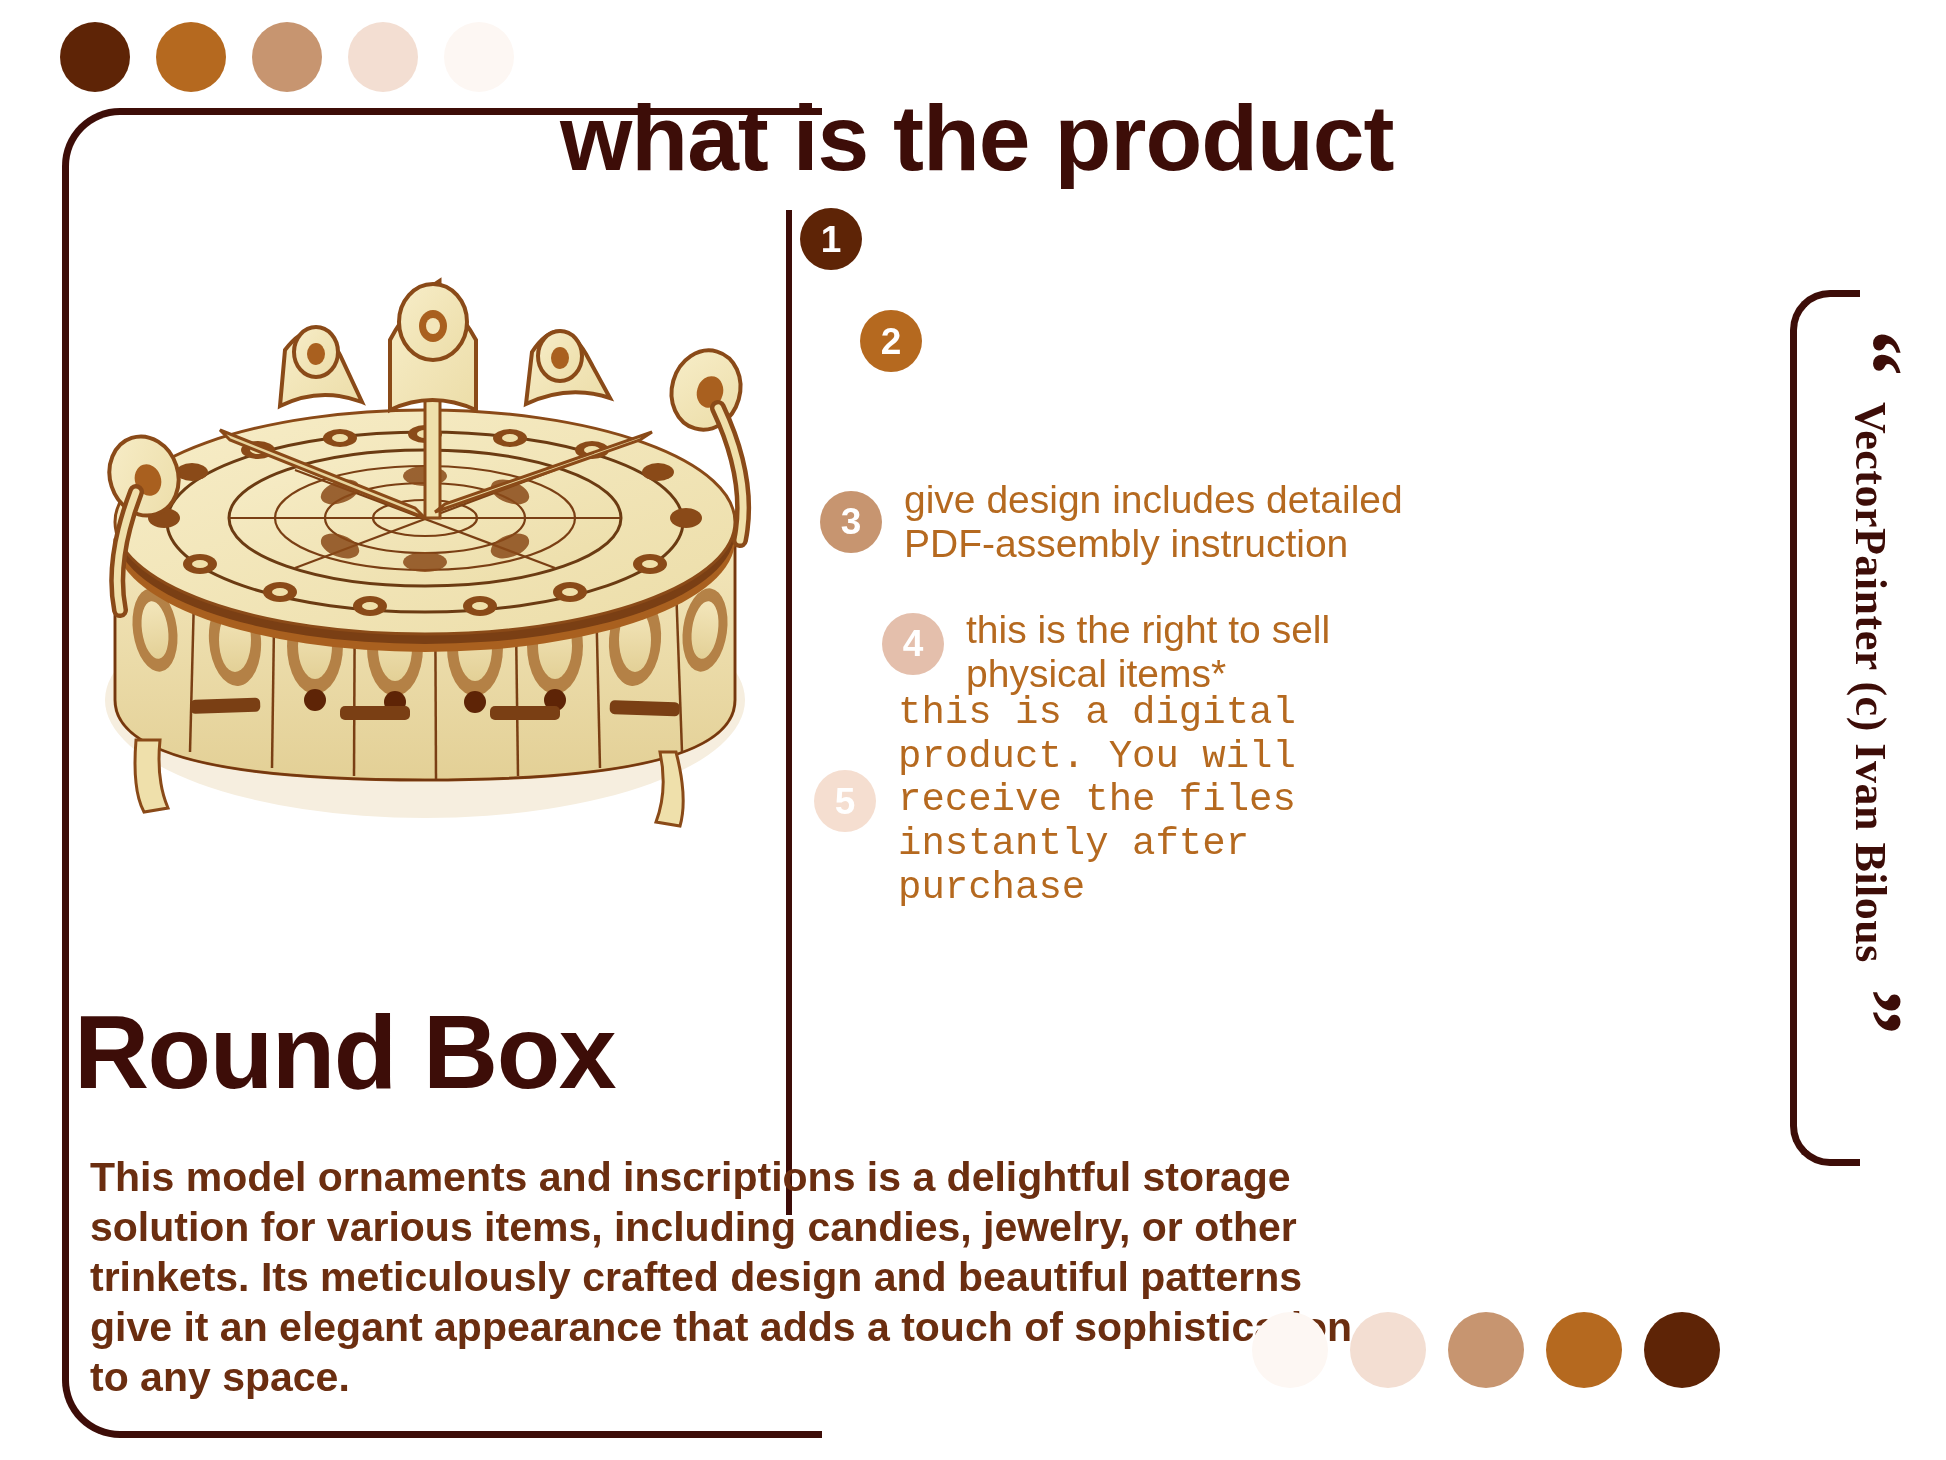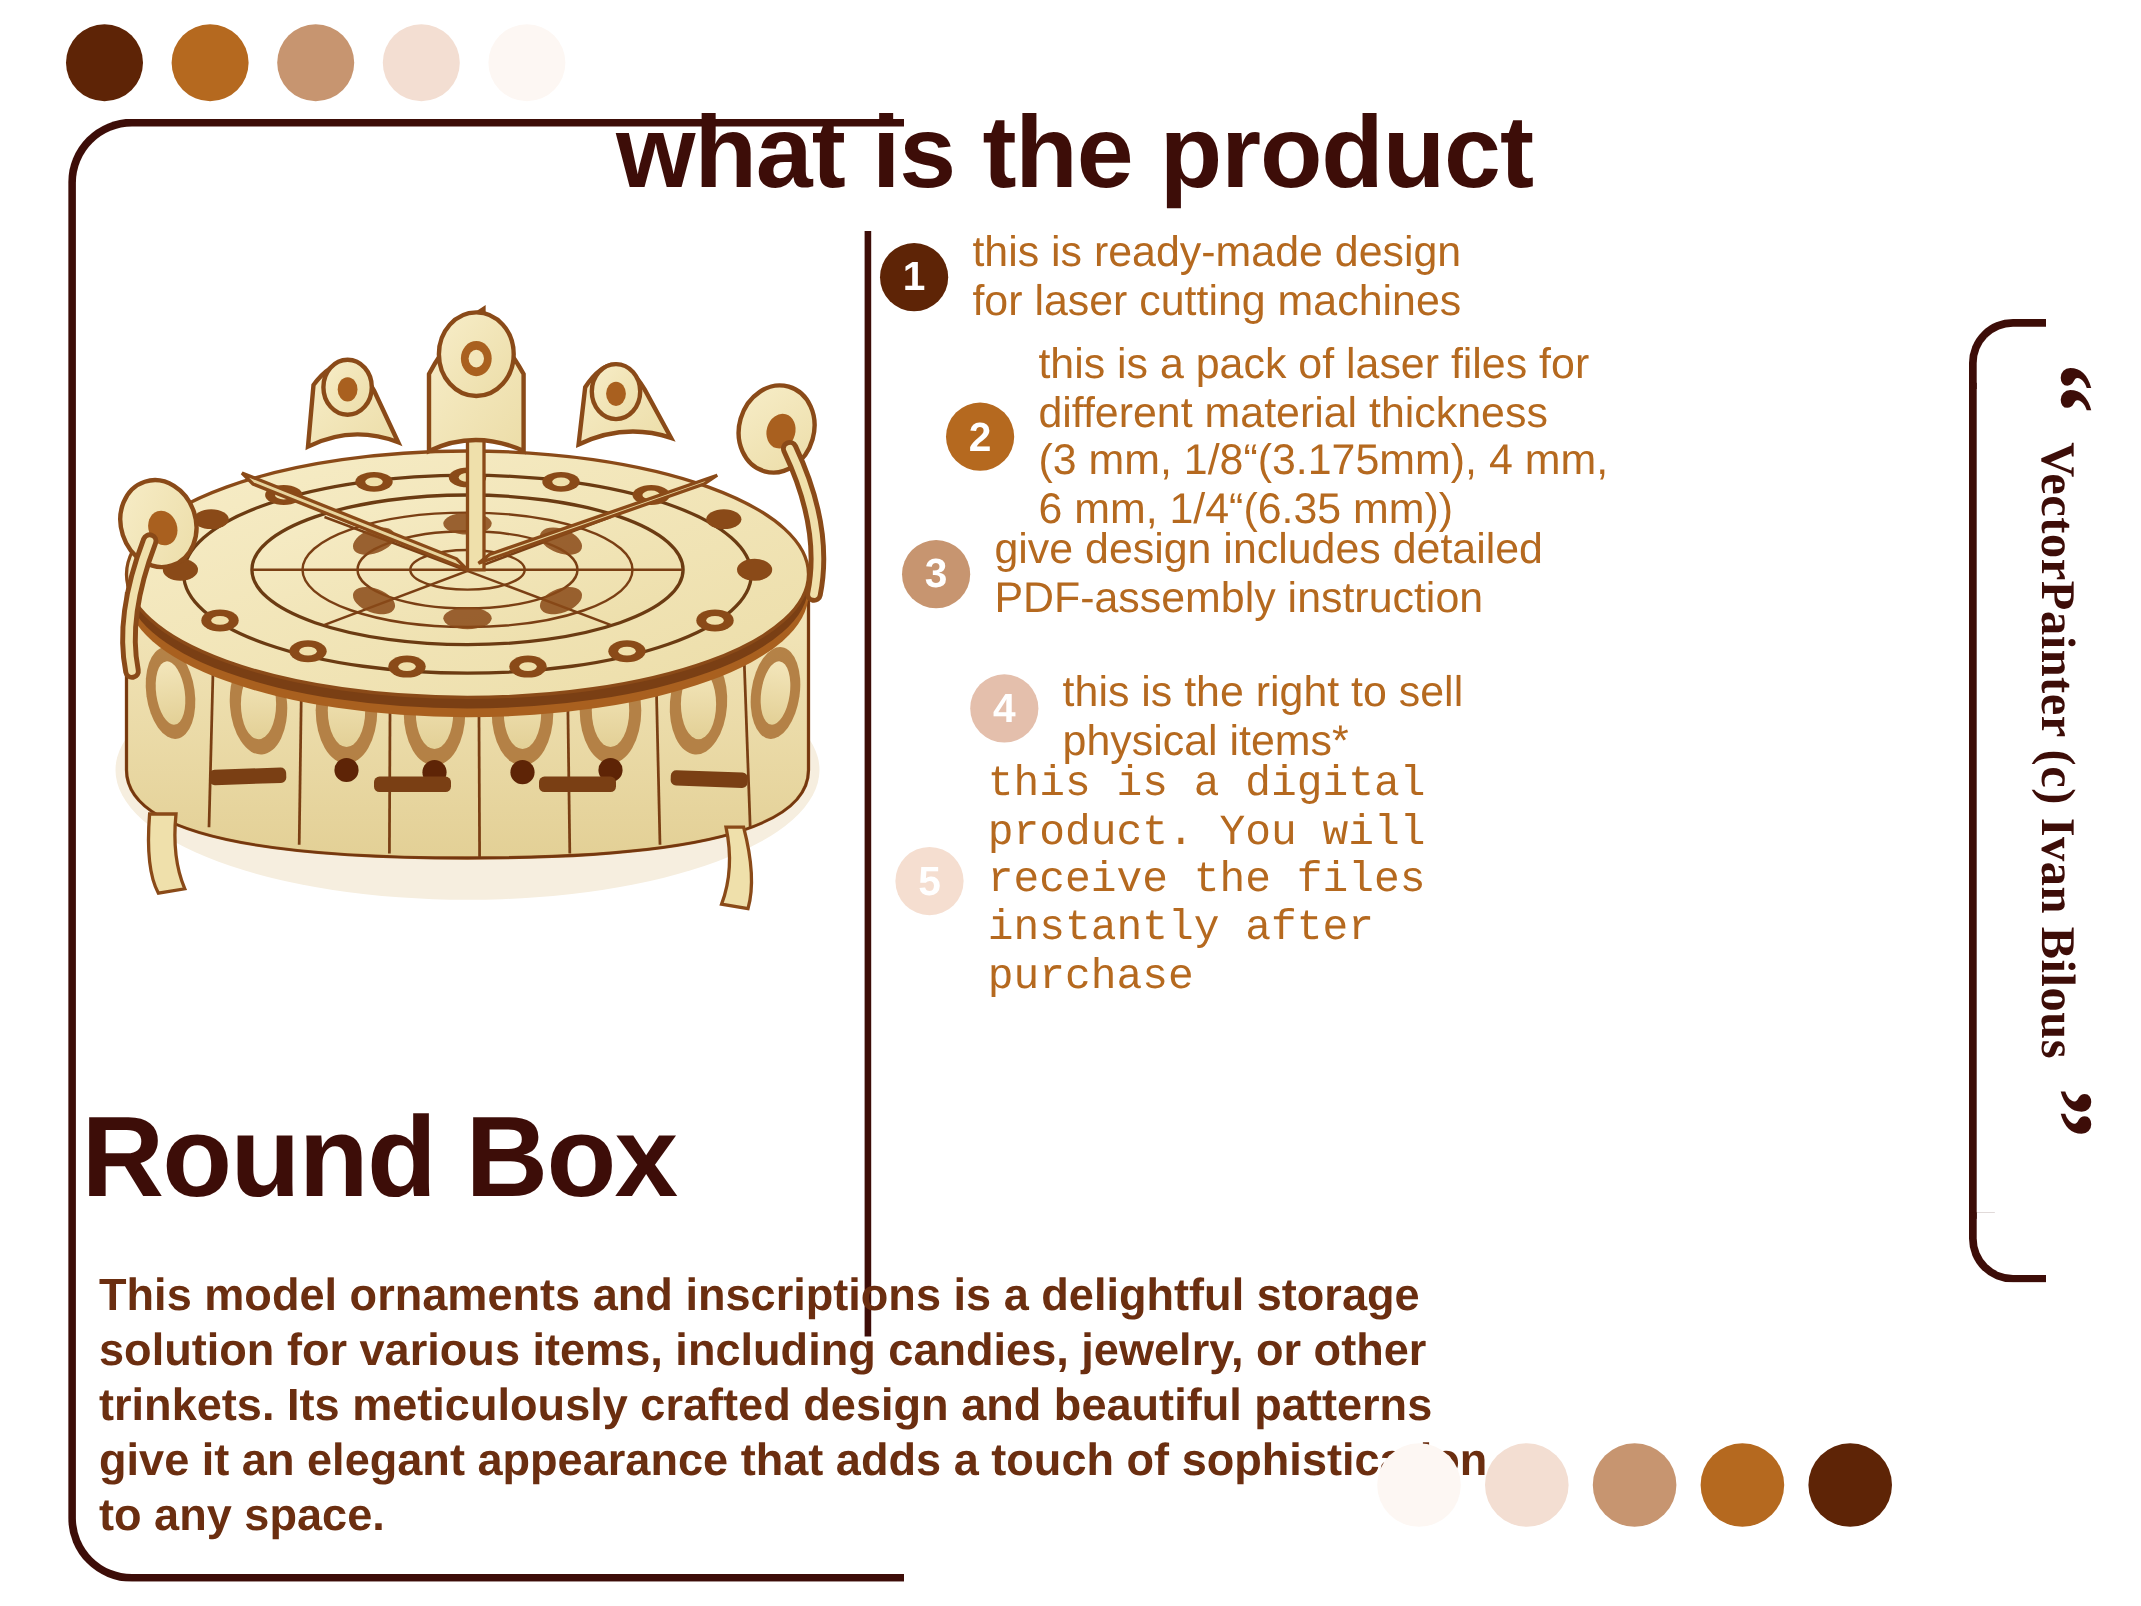--- a/index.html
+++ b/index.html
@@ -396,30 +396,24 @@
       <path d="M636 612 Q648 658 640 686 L616 682 Q628 650 620 612 Z" fill="#efe0ab" stroke="#8a4a18" stroke-width="3"></path>
     </svg>
   </div>
 
   <div class="list-divider"></div>
 
   <div class="features">
 
     <div class="feature f1">
       <div class="badge" style="background:#5e2406">1</div>
-      <div class="feature-text">this is ready-made design
-for laser cutting machines</div>
     </div>
 
     <div class="feature f2">
       <div class="badge" style="background:#b5691f">2</div>
-      <div class="feature-text">this is a pack of laser files for
-different material thickness
-(3 mm, 1/8“(3.175mm), 4 mm,
-6 mm, 1/4“(6.35 mm))</div>
     </div>
 
     <div class="feature f3">
       <div class="badge" style="background:#c79570">3</div>
       <div class="feature-text">give design includes detailed
 PDF-assembly instruction</div>
     </div>
 
     <div class="feature f4">
       <div class="badge" style="background:#e4bfac">4</div>

